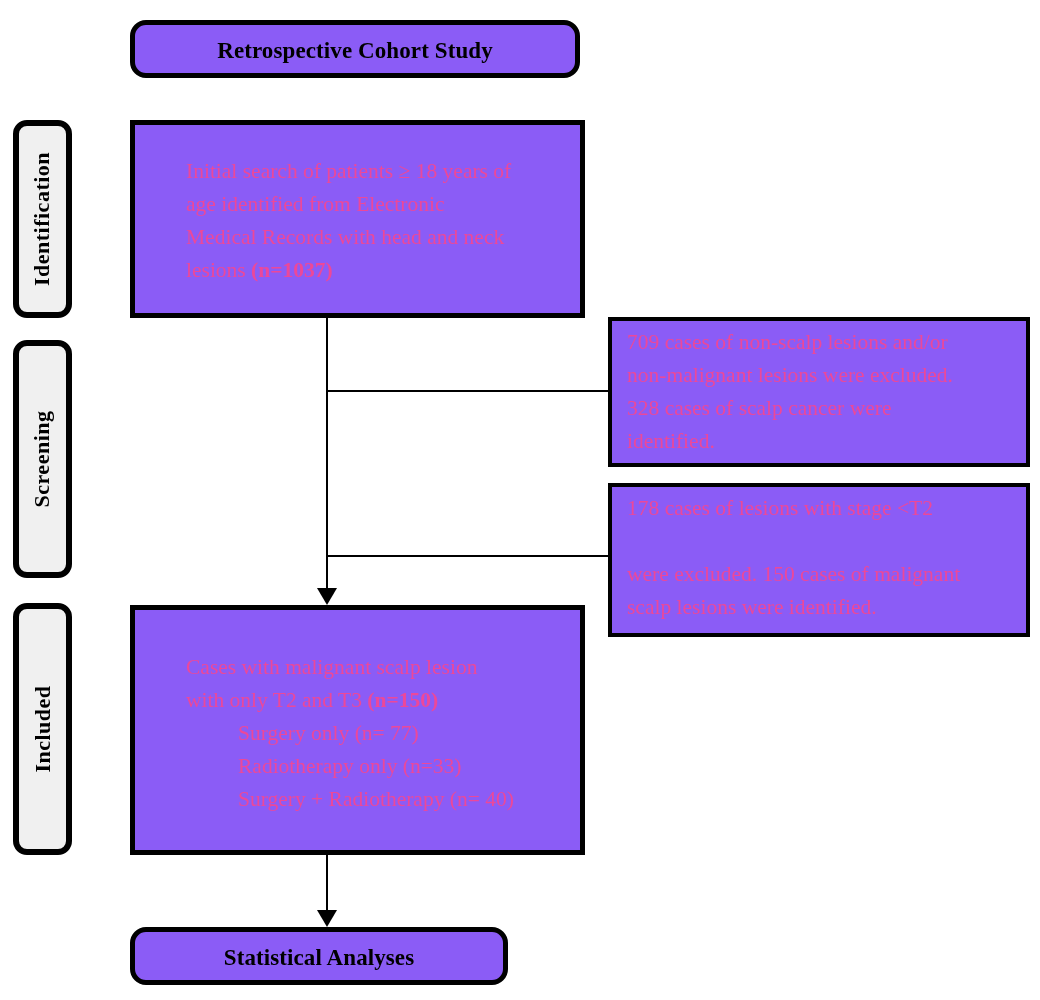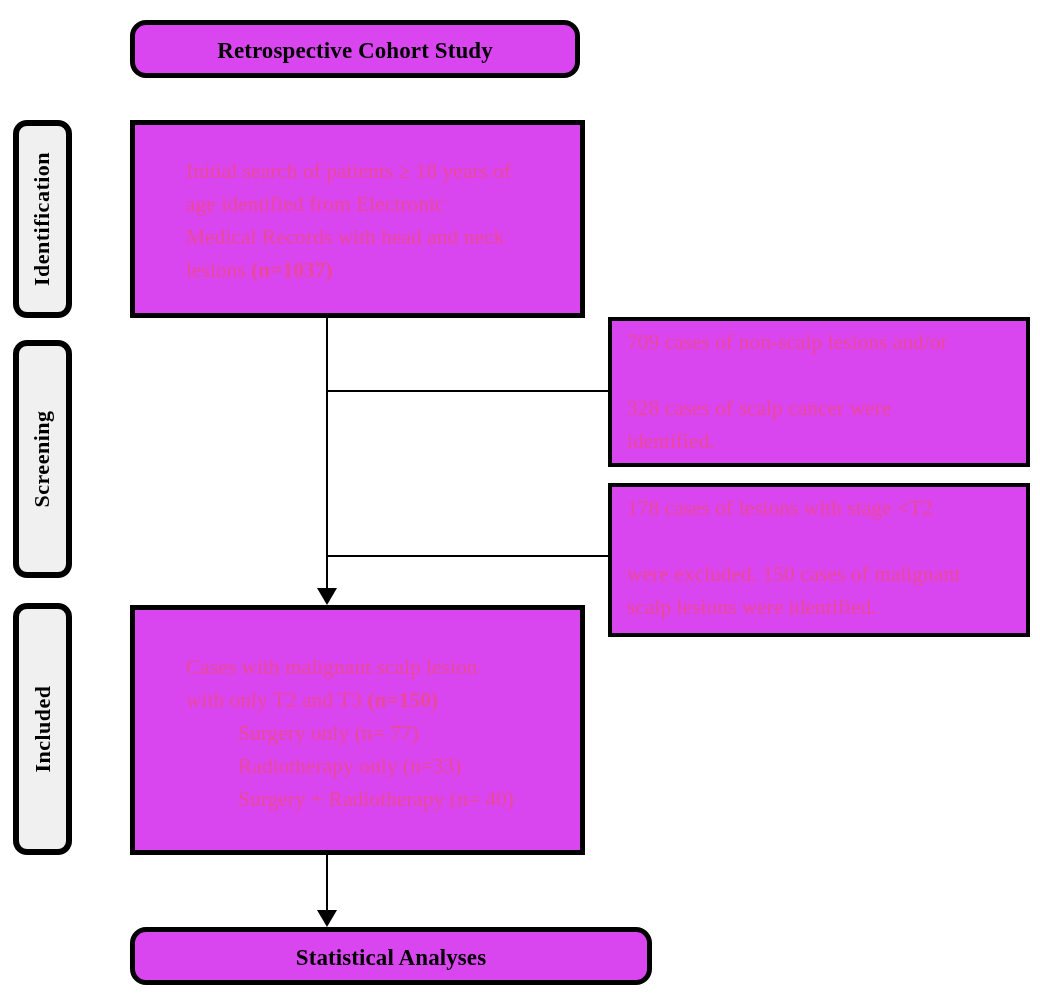--- a/index.html
+++ b/index.html
@@ -13,21 +13,21 @@
     height: 1000px;
     background: #ffffff;
     font-family: "Liberation Serif", "DejaVu Serif", serif;
     overflow: hidden;
   }
 
   
   .box {
     position: absolute;
     box-sizing: border-box;
-    background: #d946ef;
+    background: #8b5cf6;
     border: 5px solid #000000;
     padding-left: 13px;
   }
   .box.rounded {
     border-radius: 16px;
   }
   .box.thin {
     border-width: 4px;
   }
 
@@ -117,36 +117,37 @@
   </div>
 
   <div class="box" style="left:130px; top:120px; width:455px; height:198px;"></div>
   <div class="body-text" style="left:186px; top:155px;">Initial search of patients ≥ 18 years of</div>
   <div class="body-text" style="left:186px; top:221px;">Medical Records with head and neck</div>
   <div class="body-text" style="left:186px; top:188px;">age identified from Electronic</div>
   <div class="body-text" style="left:186px; top:254px;"><span>lesions </span><b>(n=1037)</b></div>
 
   <div class="box thin" style="left:608px; top:317px; width:422px; height:150px;"></div>
   <div class="body-text" style="left:627px; top:326px;">709 cases of non-scalp lesions and/or</div>
+  <div class="body-text" style="left:627px; top:359px;">non-malignant lesions were excluded.</div>
   <div class="body-text" style="left:627px; top:392px;">328 cases of scalp cancer were</div>
   <div class="body-text" style="left:627px; top:425px;">identified.</div>
 
   <div class="box thin" style="left:608px; top:483px; width:422px; height:154px;"></div>
   <div class="body-text" style="left:627px; top:492px;">178 cases of lesions with stage &lt;T2</div>
   <div class="body-text" style="left:627px; top:558px;">were excluded. 150 cases of malignant</div>
   <div class="body-text" style="left:627px; top:591px;">scalp lesions were identified.</div>
 
   <div class="box" style="left:130px; top:605px; width:455px; height:250px;"></div>
   <div class="body-text" style="left:186px; top:651px;">Cases with malignant scalp lesion</div>
   <div class="body-text" style="left:186px; top:684px;"><span>with only T2 and T3 </span><b>(n=150)</b></div>
   <div class="body-text" style="left:238px; top:717px;">Surgery only (n= 77)</div>
   <div class="body-text" style="left:238px; top:750px;text-align:center;">Radiotherapy only (n=33)</div>
   <div class="body-text" style="left:238px; top:783px;">Surgery + Radiotherapy (n= 40)</div>
 
-  <div class="box rounded" style="left:130px; top:927px; width:522px; height:58px;">
+  <div class="box rounded" style="left:130px; top:927px; width:378px; height:58px;">
     <div class="terminal-text" style="top:13px;">Statistical Analyses</div>
   </div>
 
   <div class="vline" style="left:326px; top:318px; height:272px;"></div>
   <div class="arrowhead" style="left:317px; top:588px;"></div>
 
   <div class="hline" style="left:326px; top:390px; width:284px;"></div>
 
   <div class="hline" style="left:326px; top:555px; width:284px;"></div>
 

